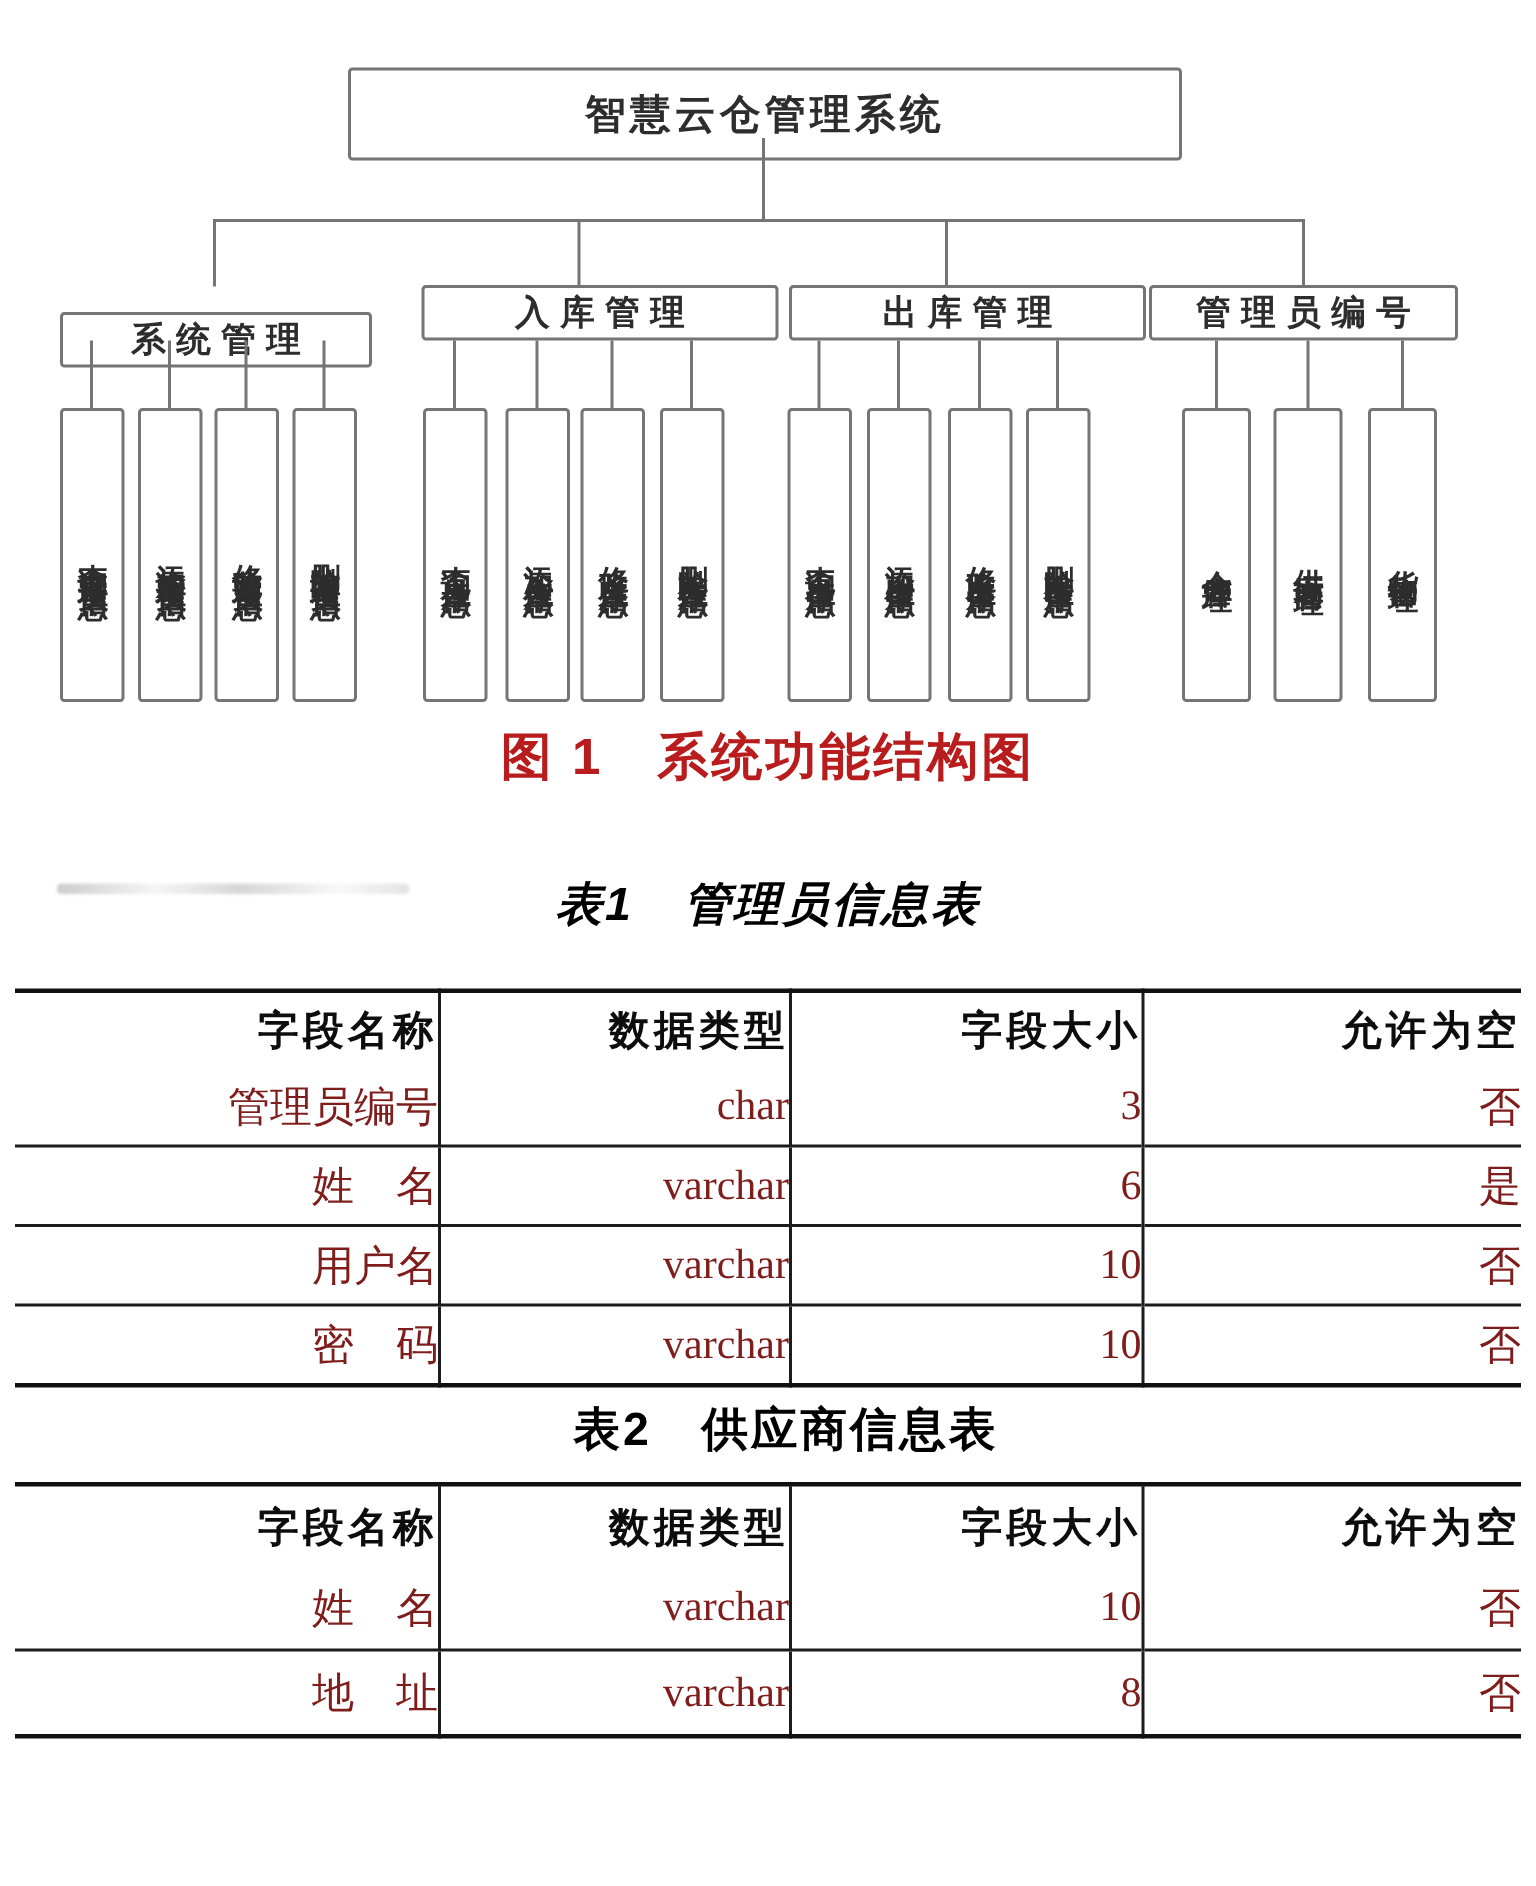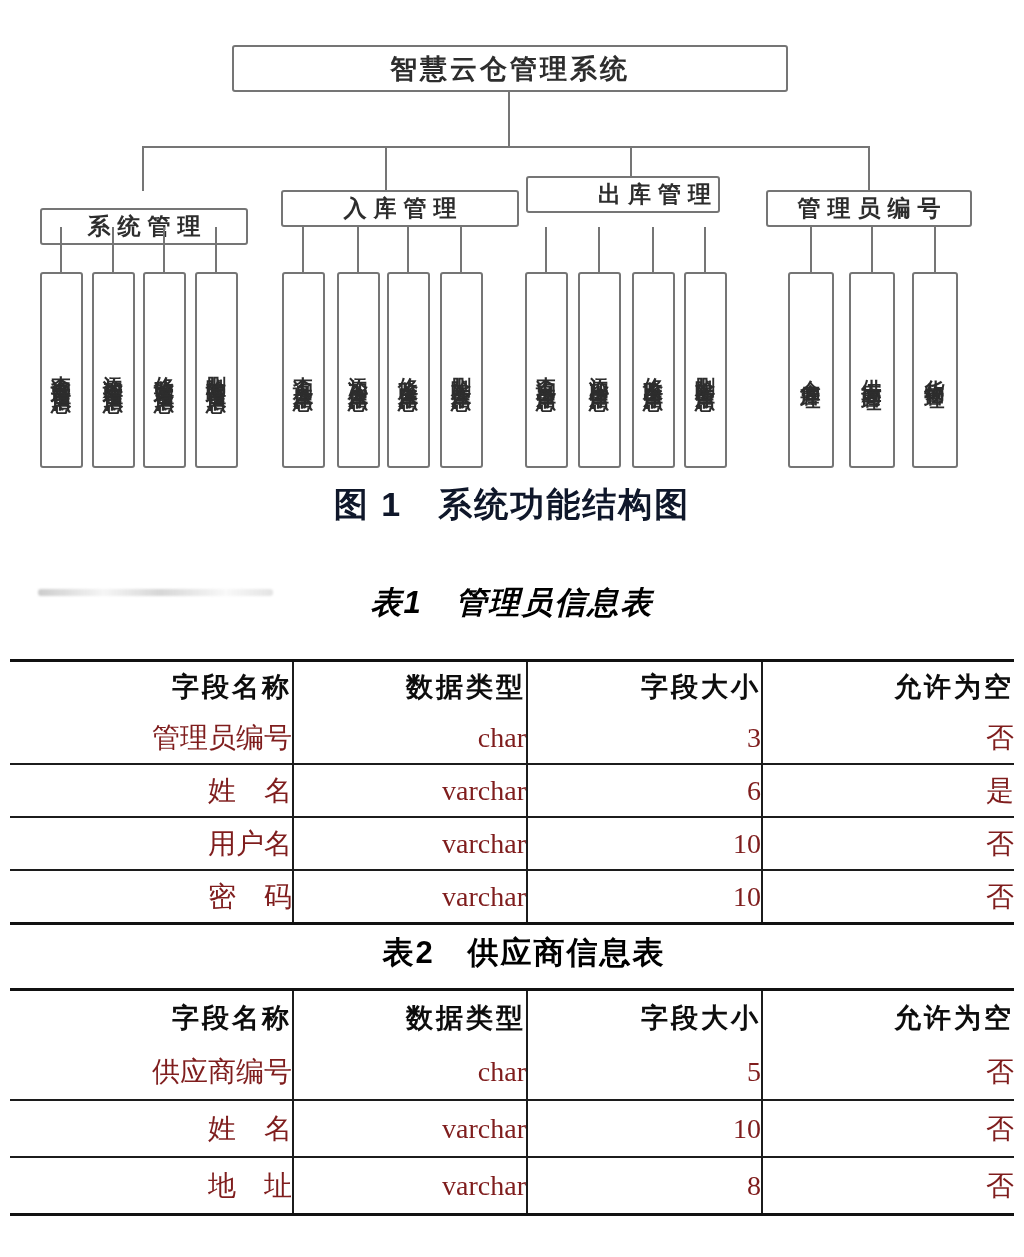--- a/index.html
+++ b/index.html
@@ -36,21 +36,21 @@
   }
   .cline { position: absolute; background: #757575; }
 
   .fig-caption {
     position: absolute;
     left: 0; top: 482px; width: 100%;
     text-align: center;
     font-size: 34px;
     font-weight: 700;
     letter-spacing: 2px;
-    color: #0f172a;
+    color: #b91c1c;
   }
 
   
   .smudge {
     position: absolute;
     left: 38px; top: 589px; width: 235px; height: 7px;
     background: linear-gradient(90deg,
       rgba(110,110,110,0.35), rgba(160,160,160,0.10) 28%,
       rgba(120,120,120,0.30) 52%, rgba(170,170,170,0.08) 80%,
       rgba(130,130,130,0.22));
@@ -114,38 +114,38 @@
   col.c3 { width: 235px; }
   col.c4 { width: 252px; }
 </style>
 </head>
 <body>
 
 <div class="page">
 
   <div>
 
-    <div class="box root-box" style="left:232px; top:45px; width:556px; height:47px;">
+    <div class="box root-box" style="left:232px; top:45px; width:556px; height:62px;">
       <span>智慧云仓管理系统</span>
     </div>
 
     <div class="cline" style="left:508px; top:92px; width:2px; height:55px;"></div>
     <div class="cline" style="left:142px; top:146px; width:728px; height:2px;"></div>
     <div class="cline" style="left:142px; top:146px; width:2px; height:45px;"></div>
     <div class="cline" style="left:385px; top:146px; width:2px; height:45px;"></div>
     <div class="cline" style="left:630px; top:146px; width:2px; height:45px;"></div>
     <div class="cline" style="left:868px; top:146px; width:2px; height:45px;"></div>
 
     <div class="box group-box" style="left:40px; top:208px; width:208px; height:37px;">
       <span>系统管理</span>
     </div>
     <div class="box group-box" style="left:281px; top:190px; width:238px; height:37px;">
       <span>入库管理</span>
     </div>
-    <div class="box group-box" style="left:526px; top:176px; width:194px; height:37px;justify-content:flex-end;">
+    <div class="box group-box" style="left:526px; top:190px; width:238px; height:37px;">
       <span>出库管理</span>
     </div>
     <div class="box group-box" style="left:766px; top:190px; width:206px; height:37px;">
       <span>管理员编号</span>
     </div>
 
     <div class="cline" style="left:60px;  top:227px; width:2px; height:45px;"></div>
     <div class="cline" style="left:112px; top:227px; width:2px; height:45px;"></div>
     <div class="cline" style="left:163px; top:227px; width:2px; height:45px;"></div>
     <div class="cline" style="left:215px; top:227px; width:2px; height:45px;"></div>
@@ -278,26 +278,20 @@
       <thead>
         <tr>
           <th>字段名称</th>
           <th>数据类型</th>
           <th>字段大小</th>
           <th>允许为空</th>
         </tr>
       </thead>
       <tbody>
         <tr>
-          <td>供应商编号</td>
-          <td>char</td>
-          <td>5</td>
-          <td>否</td>
-        </tr>
-        <tr>
           <td>姓　名</td>
           <td>varchar</td>
           <td>10</td>
           <td>否</td>
         </tr>
         <tr>
           <td>地　址</td>
           <td>varchar</td>
           <td>8</td>
           <td>否</td>

